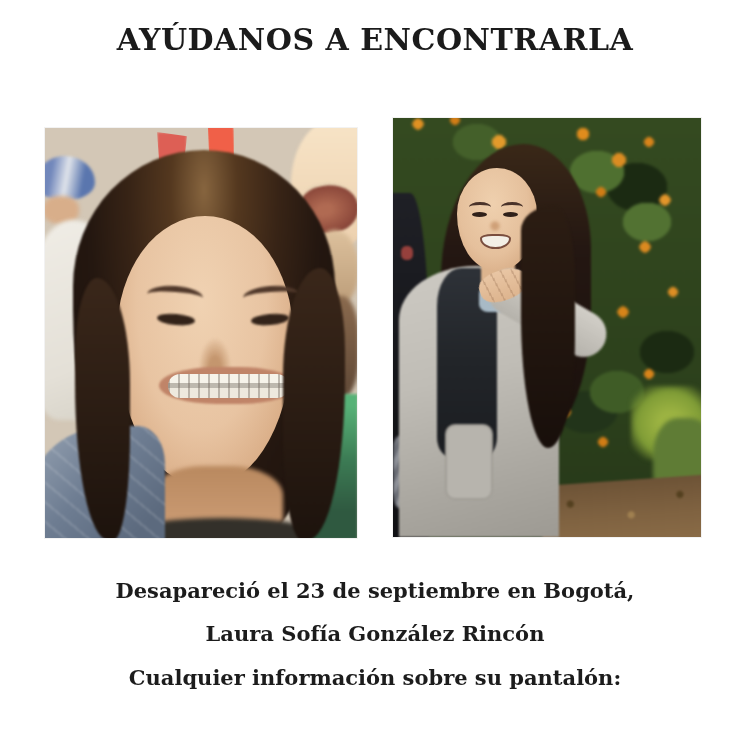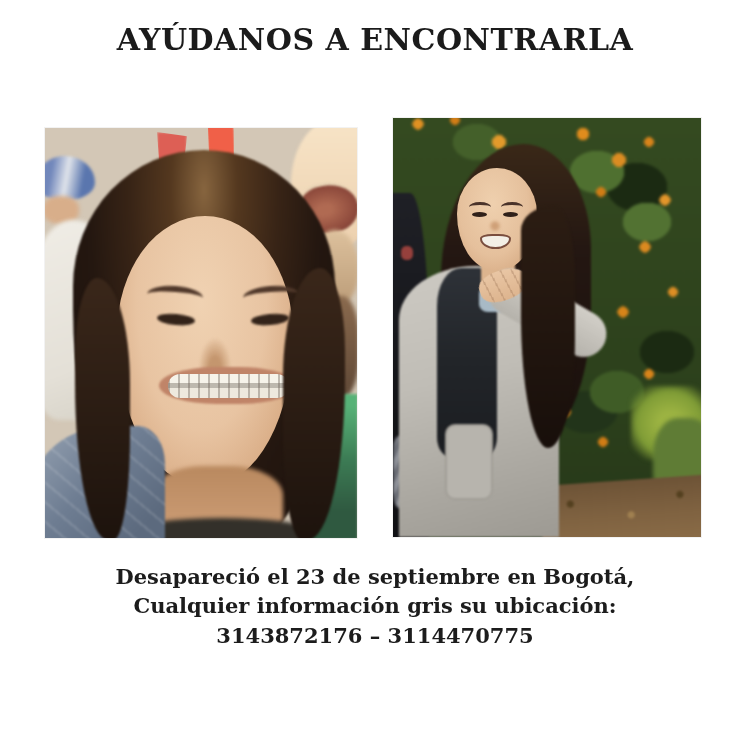--- a/index.html
+++ b/index.html
@@ -2,21 +2,21 @@
 <html><head>
 <meta charset="utf-8">
 <style>
   html,body{margin:0;padding:0;background:#ffffff;}
   .poster{position:relative;width:750px;height:750px;background:#ffffff;overflow:hidden;
           font-family:"DejaVu Serif","Liberation Serif",serif;padding-left:18px;}
   .title{position:absolute;top:22px;left:0;width:750px;margin:0;text-align:center;
          font-size:30px;font-weight:bold;letter-spacing:.5px;color:#1b1b1b;}
   .details{position:absolute;top:561px;left:0;width:750px;text-align:center;
            font-size:21px;font-weight:bold;line-height:27.4px;color:#1c1c1c;}
-  .details p{margin:2px;}
+  .details p{margin:16px;}
 
   .photo{position:absolute;overflow:hidden;box-shadow:0 0 0 1px rgba(0,0,0,.05);}
   .photo-left{left:45px;top:128px;width:312px;height:410px;background:#d3c7b6;}
   .photo-right{left:393px;top:118px;width:308px;height:419px;background:#2e421d;}
   .photo div{position:absolute;}
 
   
   .lp-bg{inset:-6px;filter:blur(2px);
     background:
 7      radial-gradient(ellipse 45px 16px at 60px 52px,#efe9dd 60%,rgba(239,233,221,0) 61%),
@@ -227,17 +227,17 @@
     <div class="rp-eye-r"></div>
     <div class="rp-nose"></div>
     <div class="rp-smile"></div>
     <div class="rp-arm"></div>
     <div class="rp-hand"></div>
     <div class="rp-hair-front"></div>
   </div>
 
   <div class="details">
     <p>Desapareció el 23 de septiembre en Bogotá,</p>
-    <p>Cualquier información gris su ubicación:</p>
-    <p>3143872176 – 3114470775</p>
+    <p>Laura Sofía González Rincón</p>
+    <p>Cualquier información sobre su pantalón:</p>
   </div>
 
 </div>
 
 </body></html>

